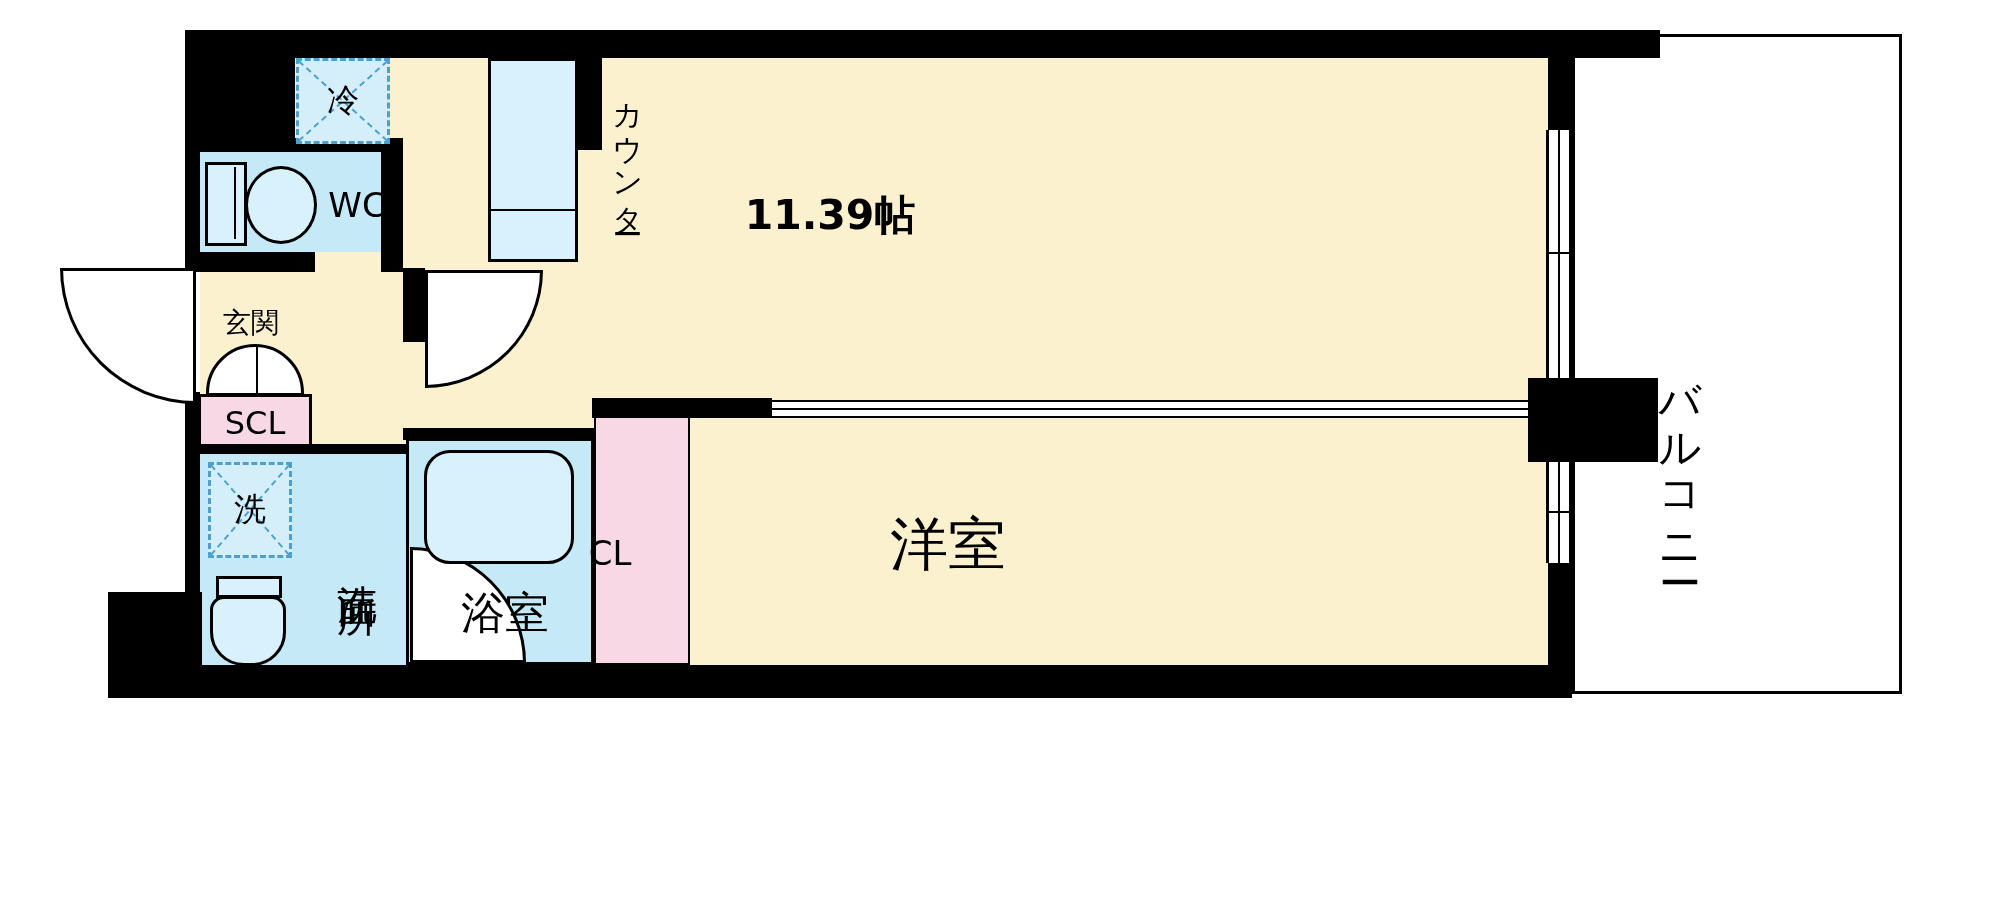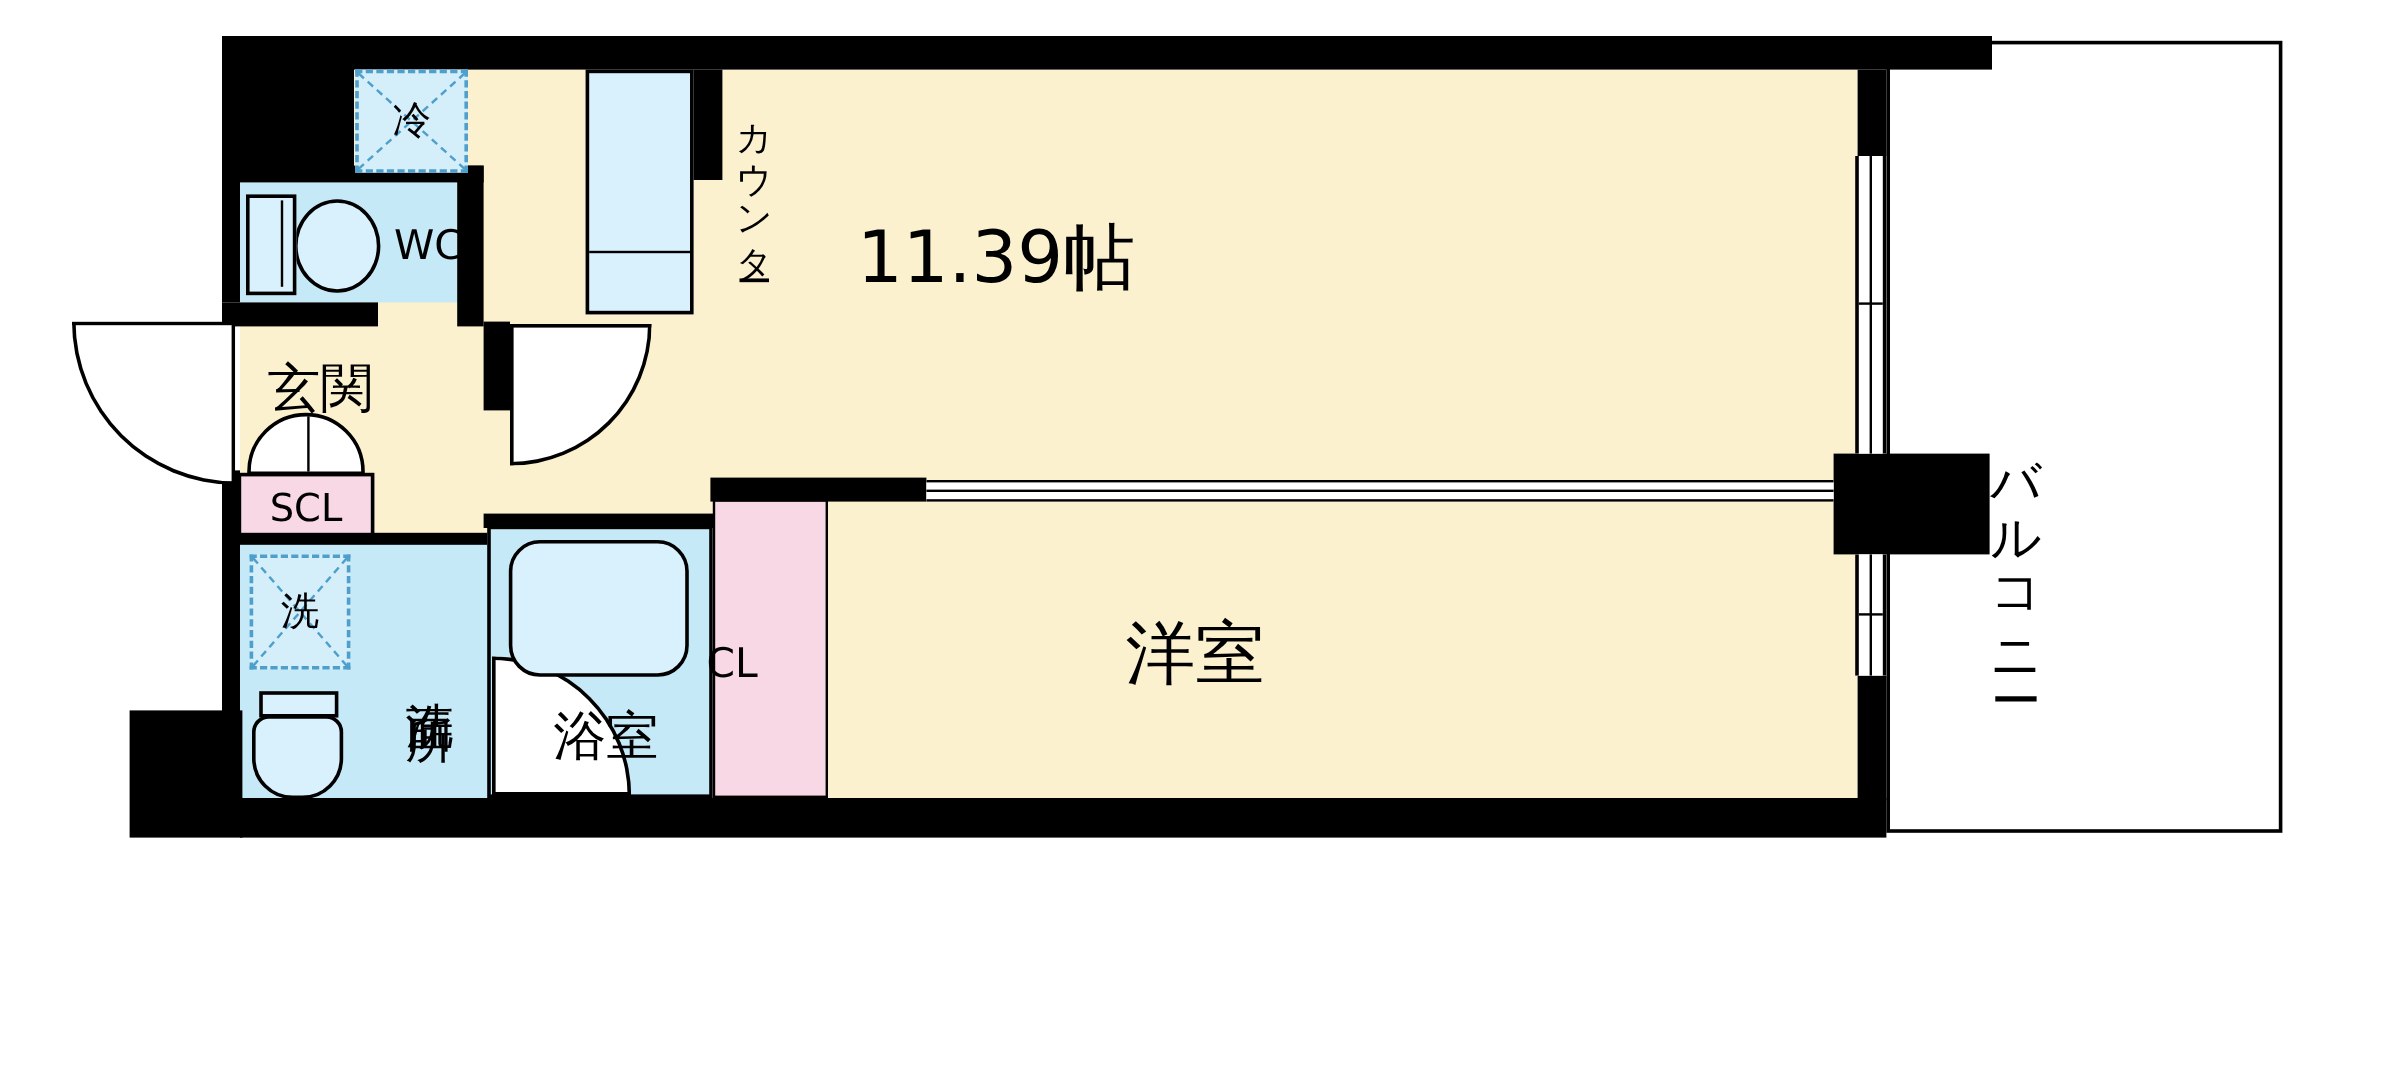--- a/index.html
+++ b/index.html
@@ -98,32 +98,32 @@
   </div>
 
   <div class="abs" style="left:210px;top:576px;width:78px;height:92px;">
     <div class="abs" style="left:6px;top:0;width:66px;height:22px;background:#D9F1FC;border:3px solid #000;"></div>
     <div class="abs" style="left:0;top:20px;width:76px;height:70px;background:#D9F1FC;border:3px solid #000;border-radius:14px 14px 34px 34px;"></div>
   </div>
 
   <div class="abs" style="left:424px;top:450px;width:150px;height:114px;background:#D9F1FC;border:3px solid #000;border-radius:26px;"></div>
 
   <div class="lbl center-col" style="left:580px;top:120px;width:500px;height:190px;">
-    <div style="font-size:60px;">11.39帖</div>
+    <div style="font-size:41px;font-weight:bold;">11.39帖</div>
   </div>
 
-  <div class="lbl center-col" style="left:756px;top:460px;width:480px;height:170px;font-family:Liberation Mono, monospace;">
+  <div class="lbl center-col" style="left:708px;top:460px;width:480px;height:170px;font-family:Liberation Mono, monospace;">
     <div style="font-size:58px;">洋室</div>
   </div>
 
   <div class="lbl vtxt" style="left:1648px;top:240px;width:64px;height:440px;font-size:42px;letter-spacing:4px;">バルコニー</div>
 
   <div class="lbl vtxt" style="left:602px;top:60px;width:50px;height:180px;font-size:30px;">カウンター</div>
 
-  <div class="lbl" style="left:217px;top:300px;width:100px;height:46px;font-size:44px;">玄関</div>
+  <div class="lbl" style="left:201px;top:300px;width:100px;height:46px;font-size:28px;">玄関</div>
 
   <div class="lbl" style="left:198px;top:396px;width:114px;height:54px;font-size:32px;">SCL</div>
 
   <div class="lbl" style="left:326px;top:182px;width:62px;height:46px;font-size:34px;">WC</div>
 
   <div class="lbl" style="left:296px;top:58px;width:94px;height:86px;font-size:32px;">冷</div>
 
   <div class="lbl" style="left:208px;top:462px;width:84px;height:96px;font-size:32px;">洗</div>
 
   <div class="lbl vtxt" style="left:322px;top:472px;width:72px;height:180px;font-size:40px;letter-spacing:6px;">洗面所</div>

